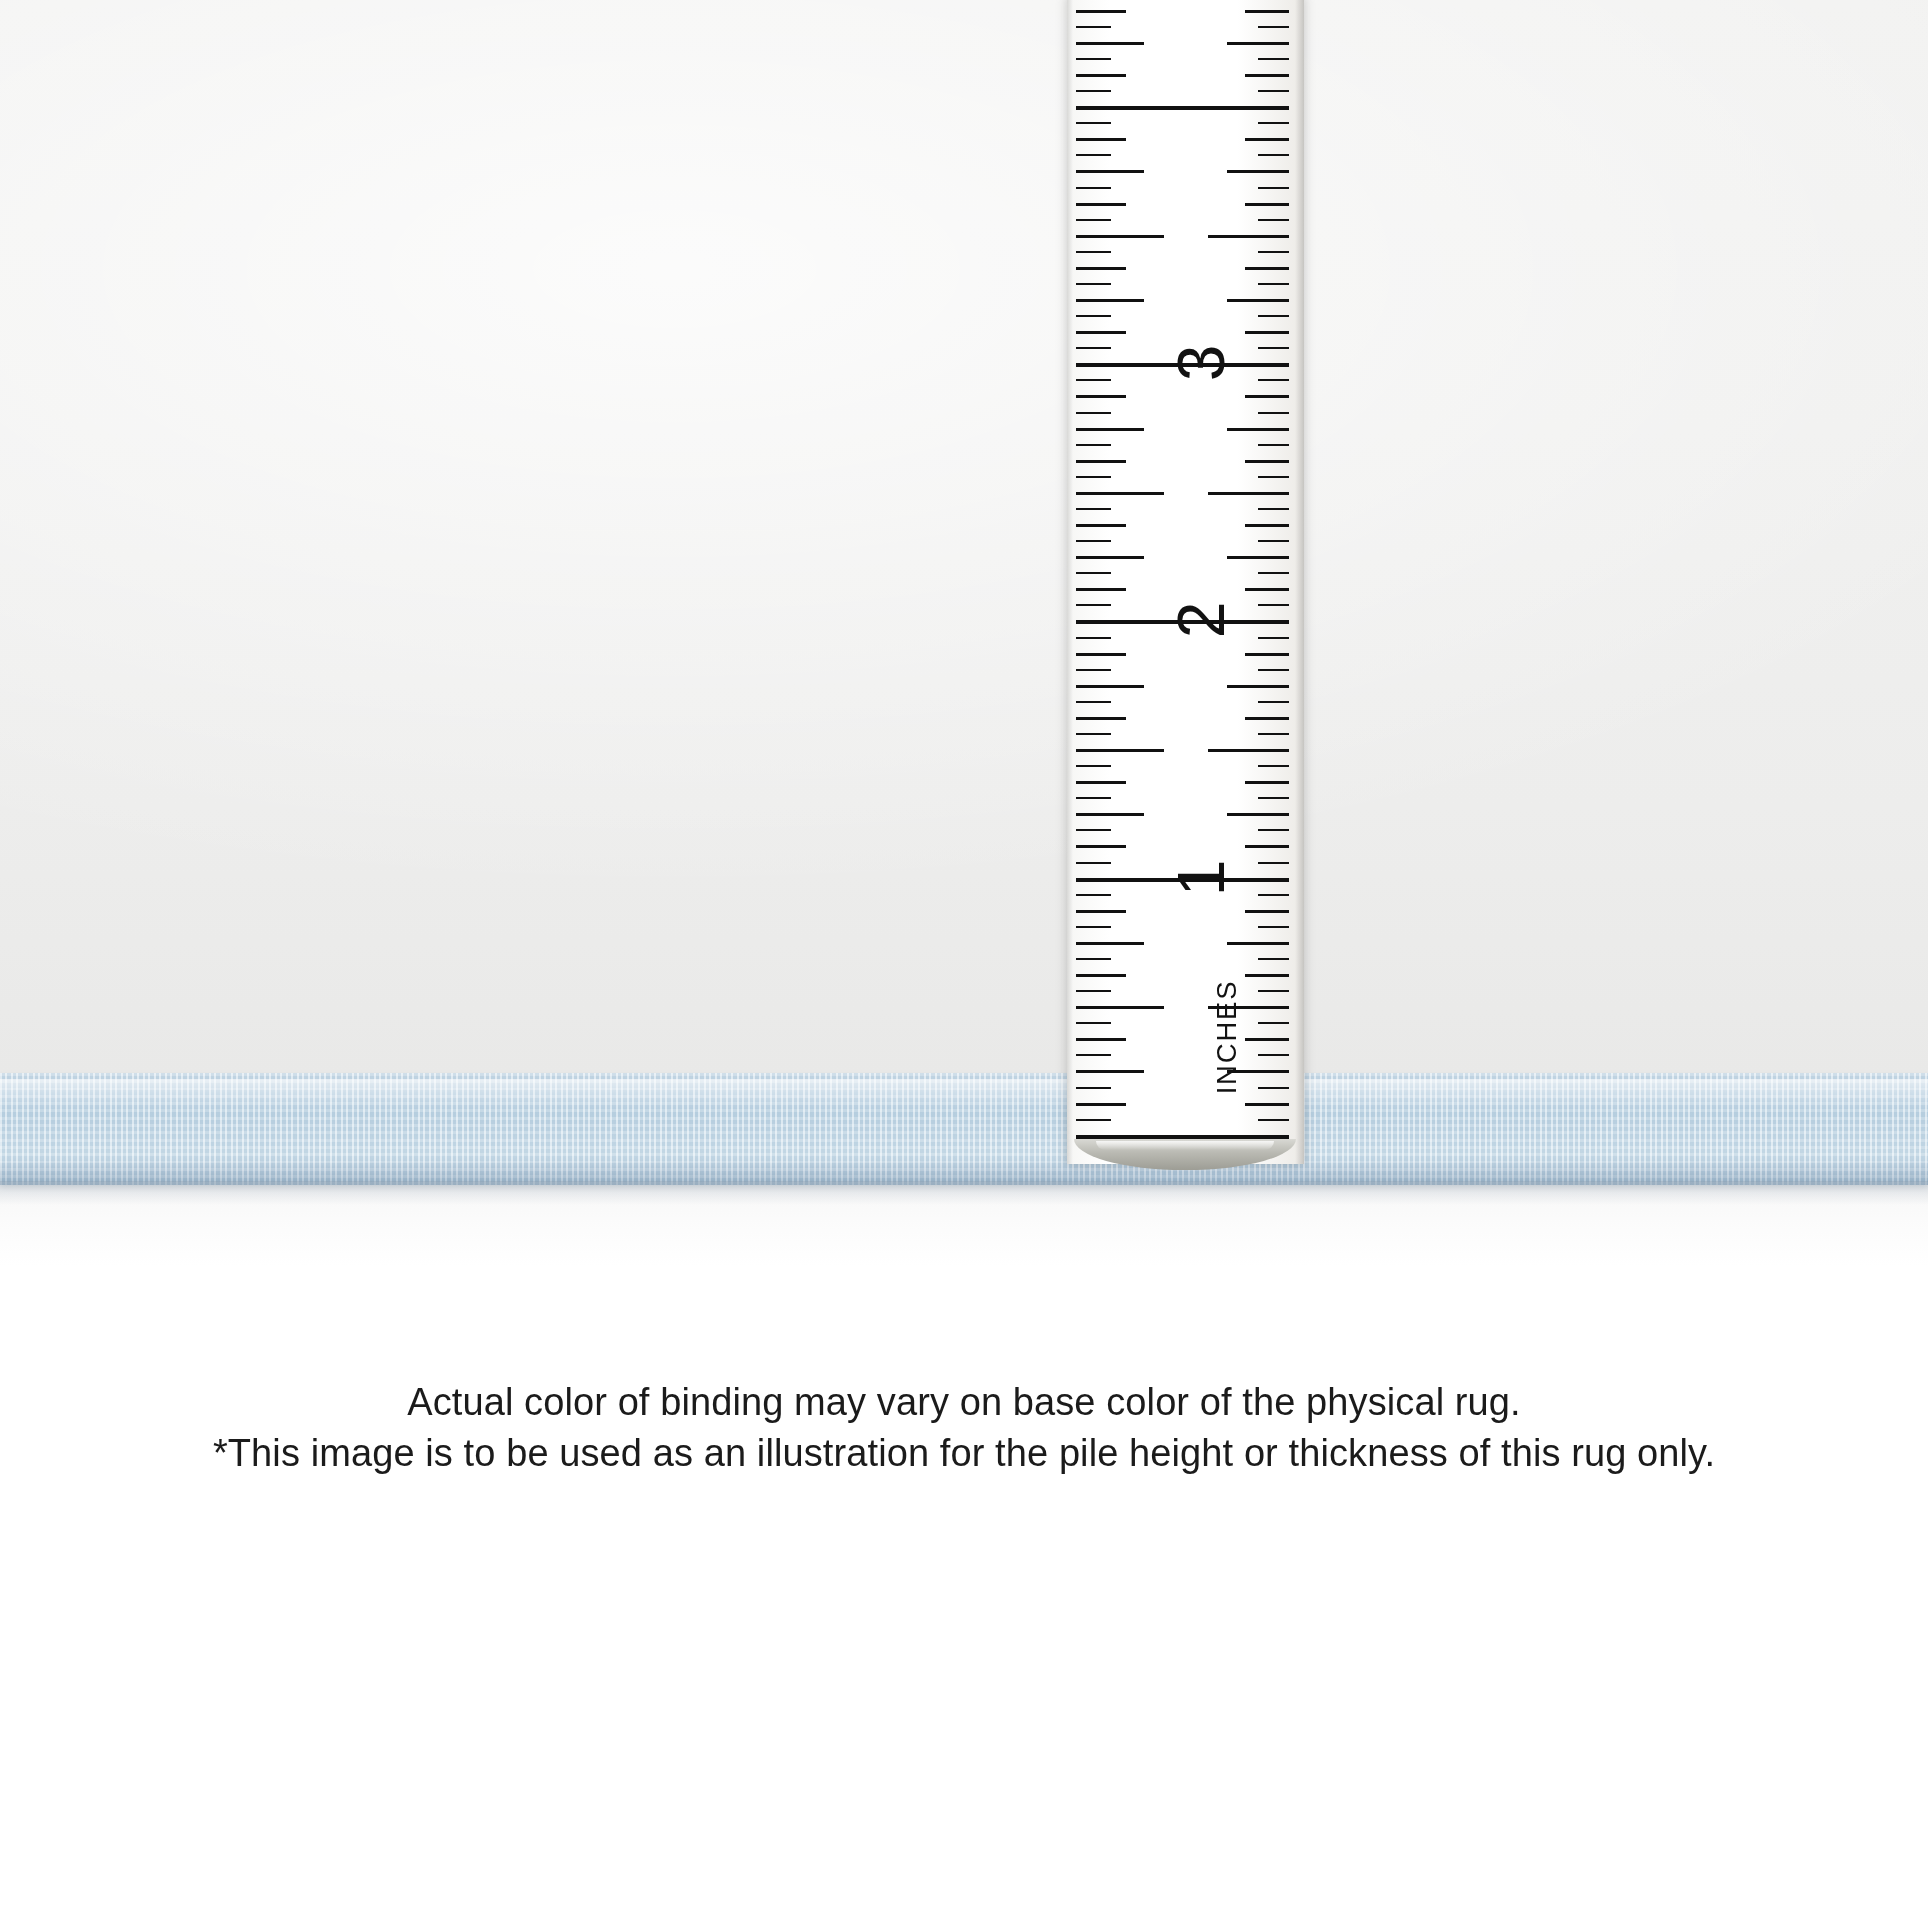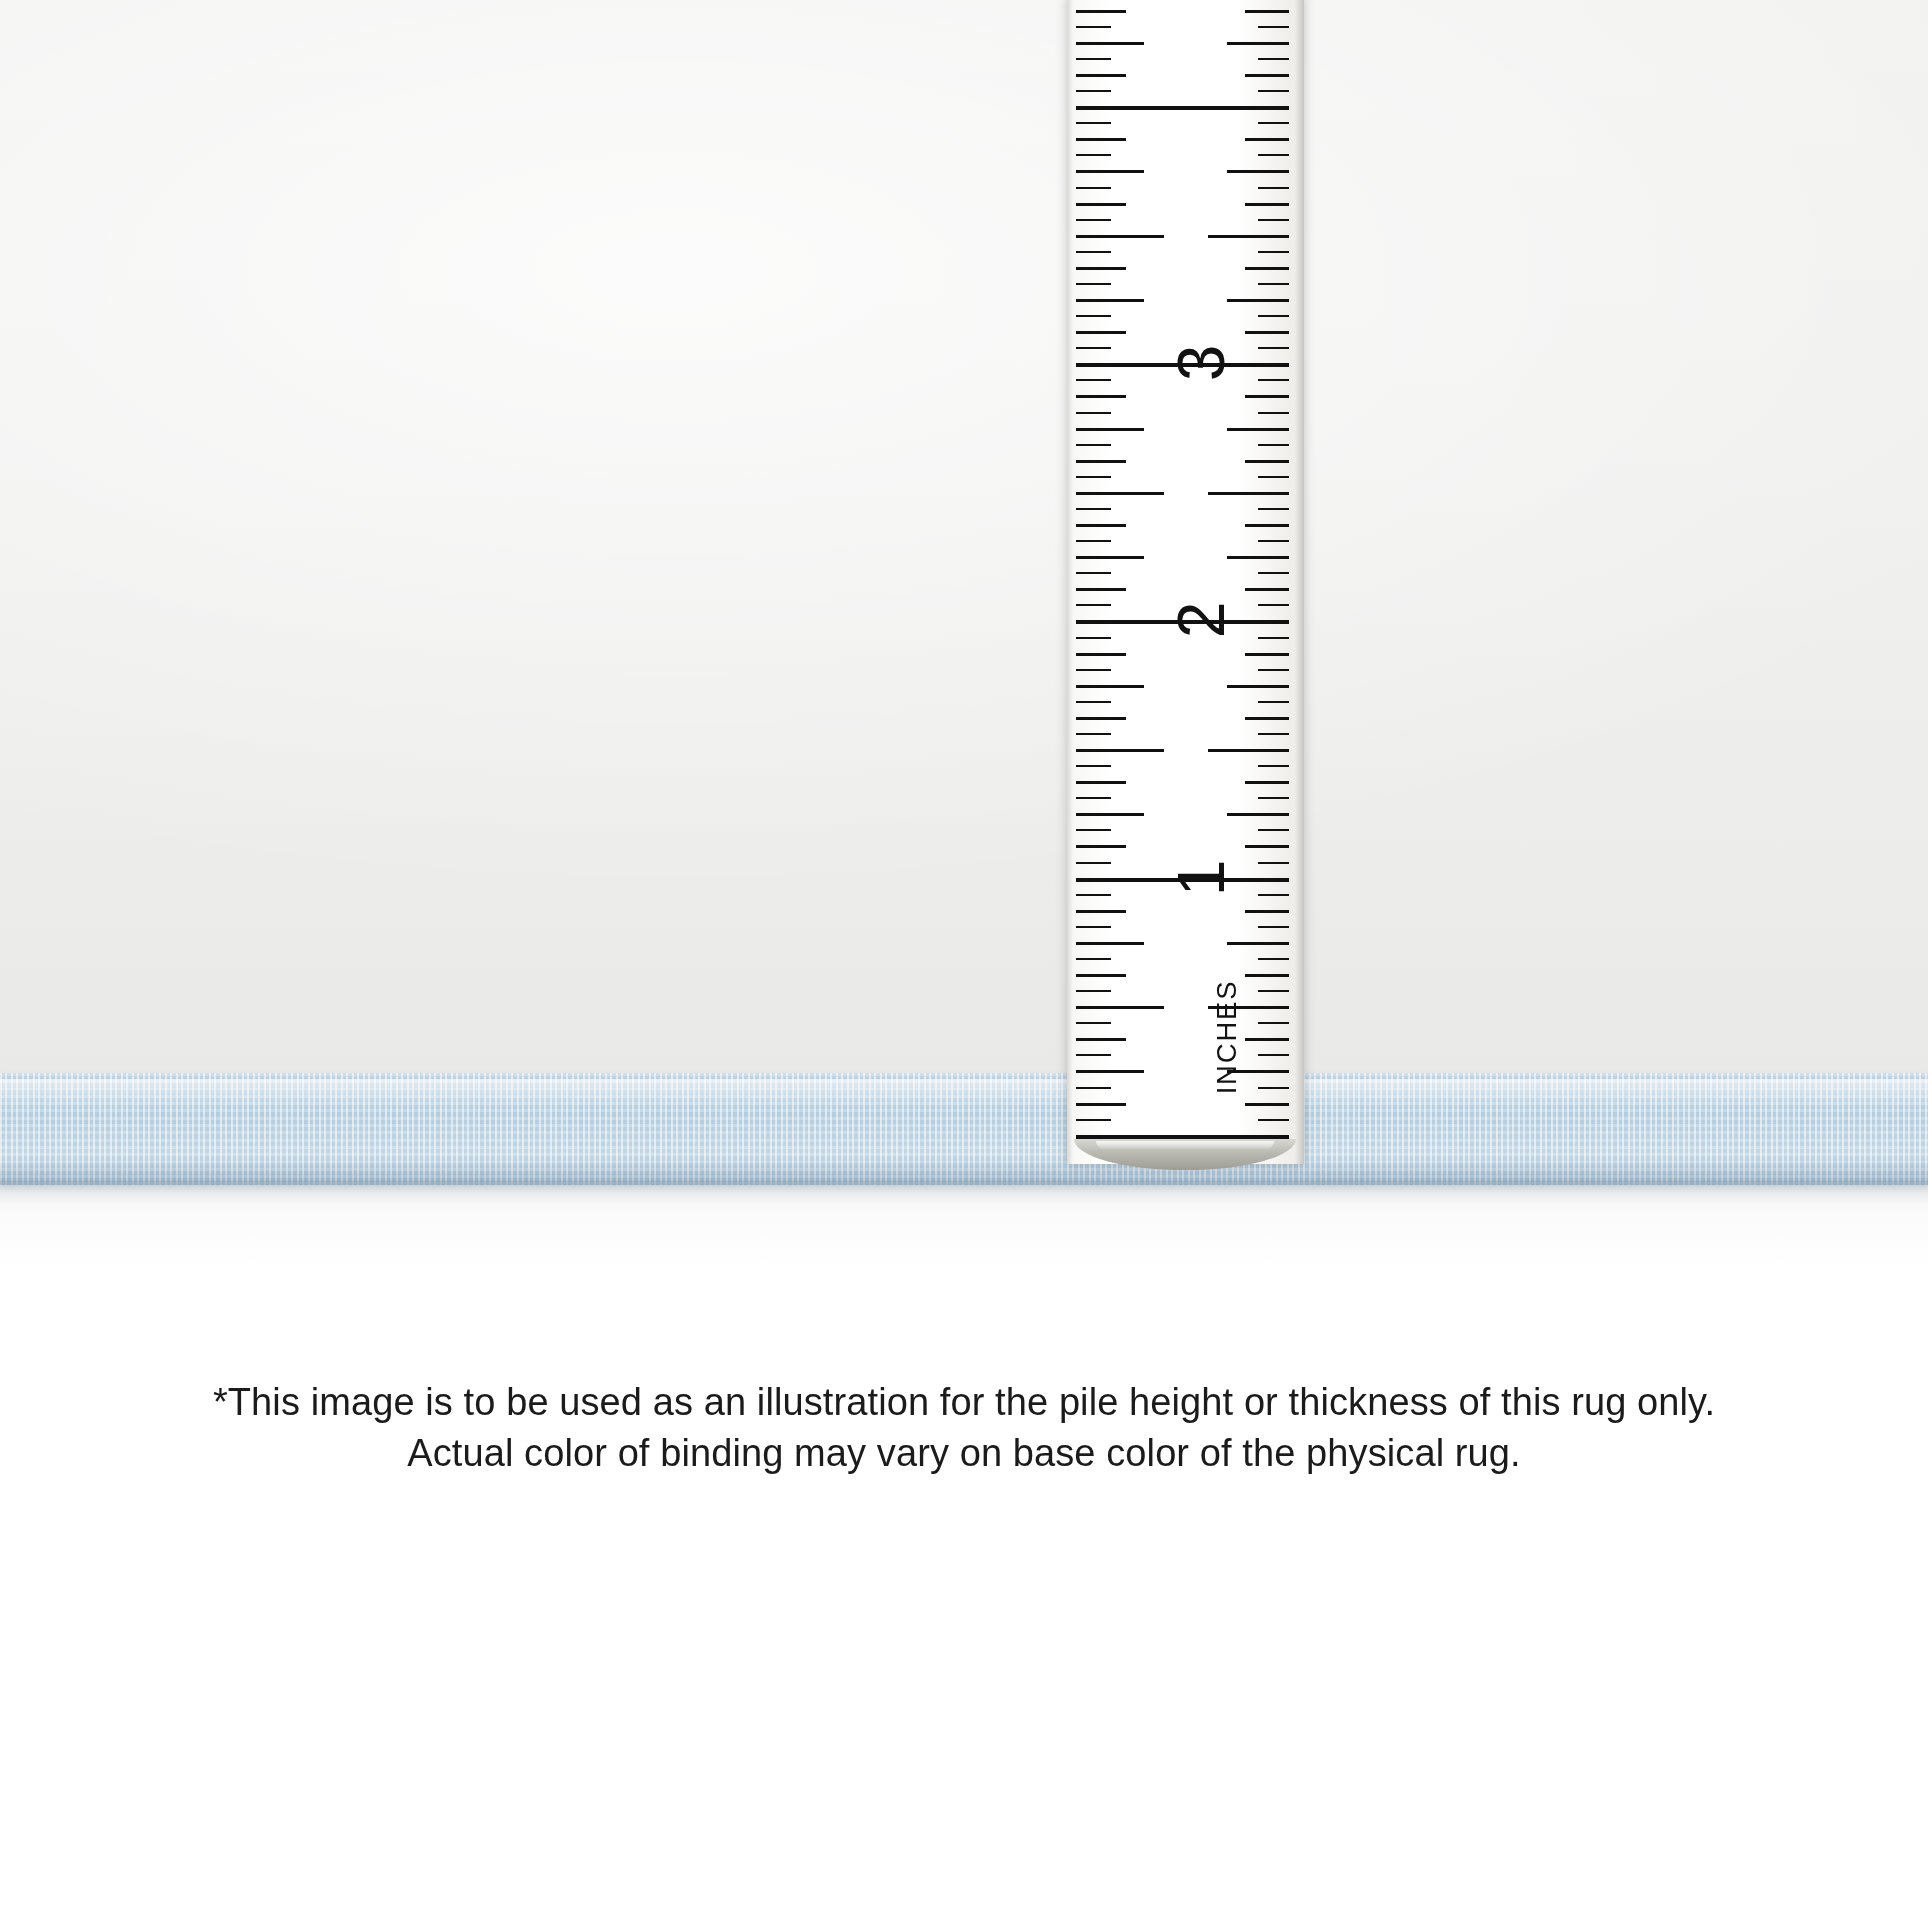--- a/index.html
+++ b/index.html
@@ -366,18 +366,18 @@
           <div class="inch-label" style="top: 1041px;">INCHES</div>
         </div>
     </div>
     <div class="ruler-tip">
       <div class="metal"></div>
     </div>
 
   </div>
 
   <div class="caption">
+    <span class="line">Actual color of binding may vary on base color of the physical rug.</span>
     <span class="line">*This image is to be used as an illustration for the pile height or thickness of this rug only.</span>
-    <span class="line">Actual color of binding may vary on base color of the physical rug.</span>
   </div>
 
 </div>
 
 
 </body></html>

